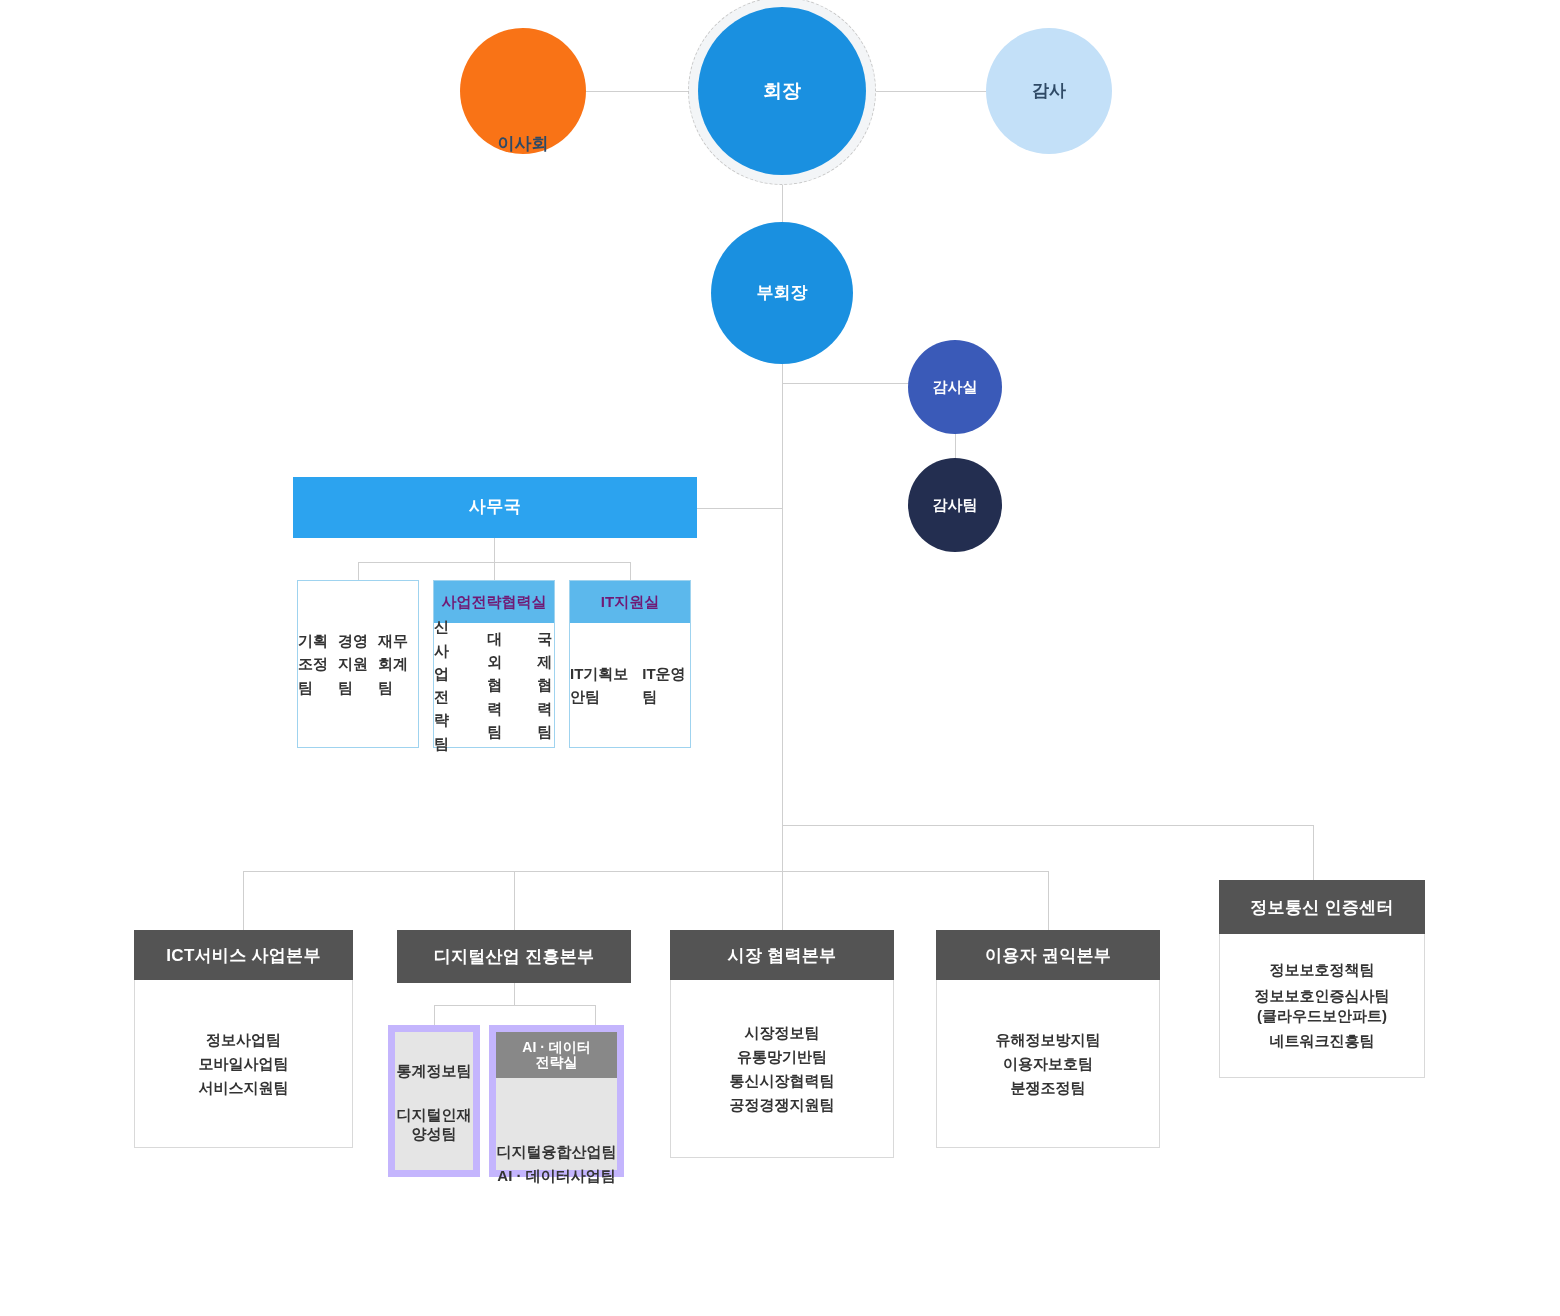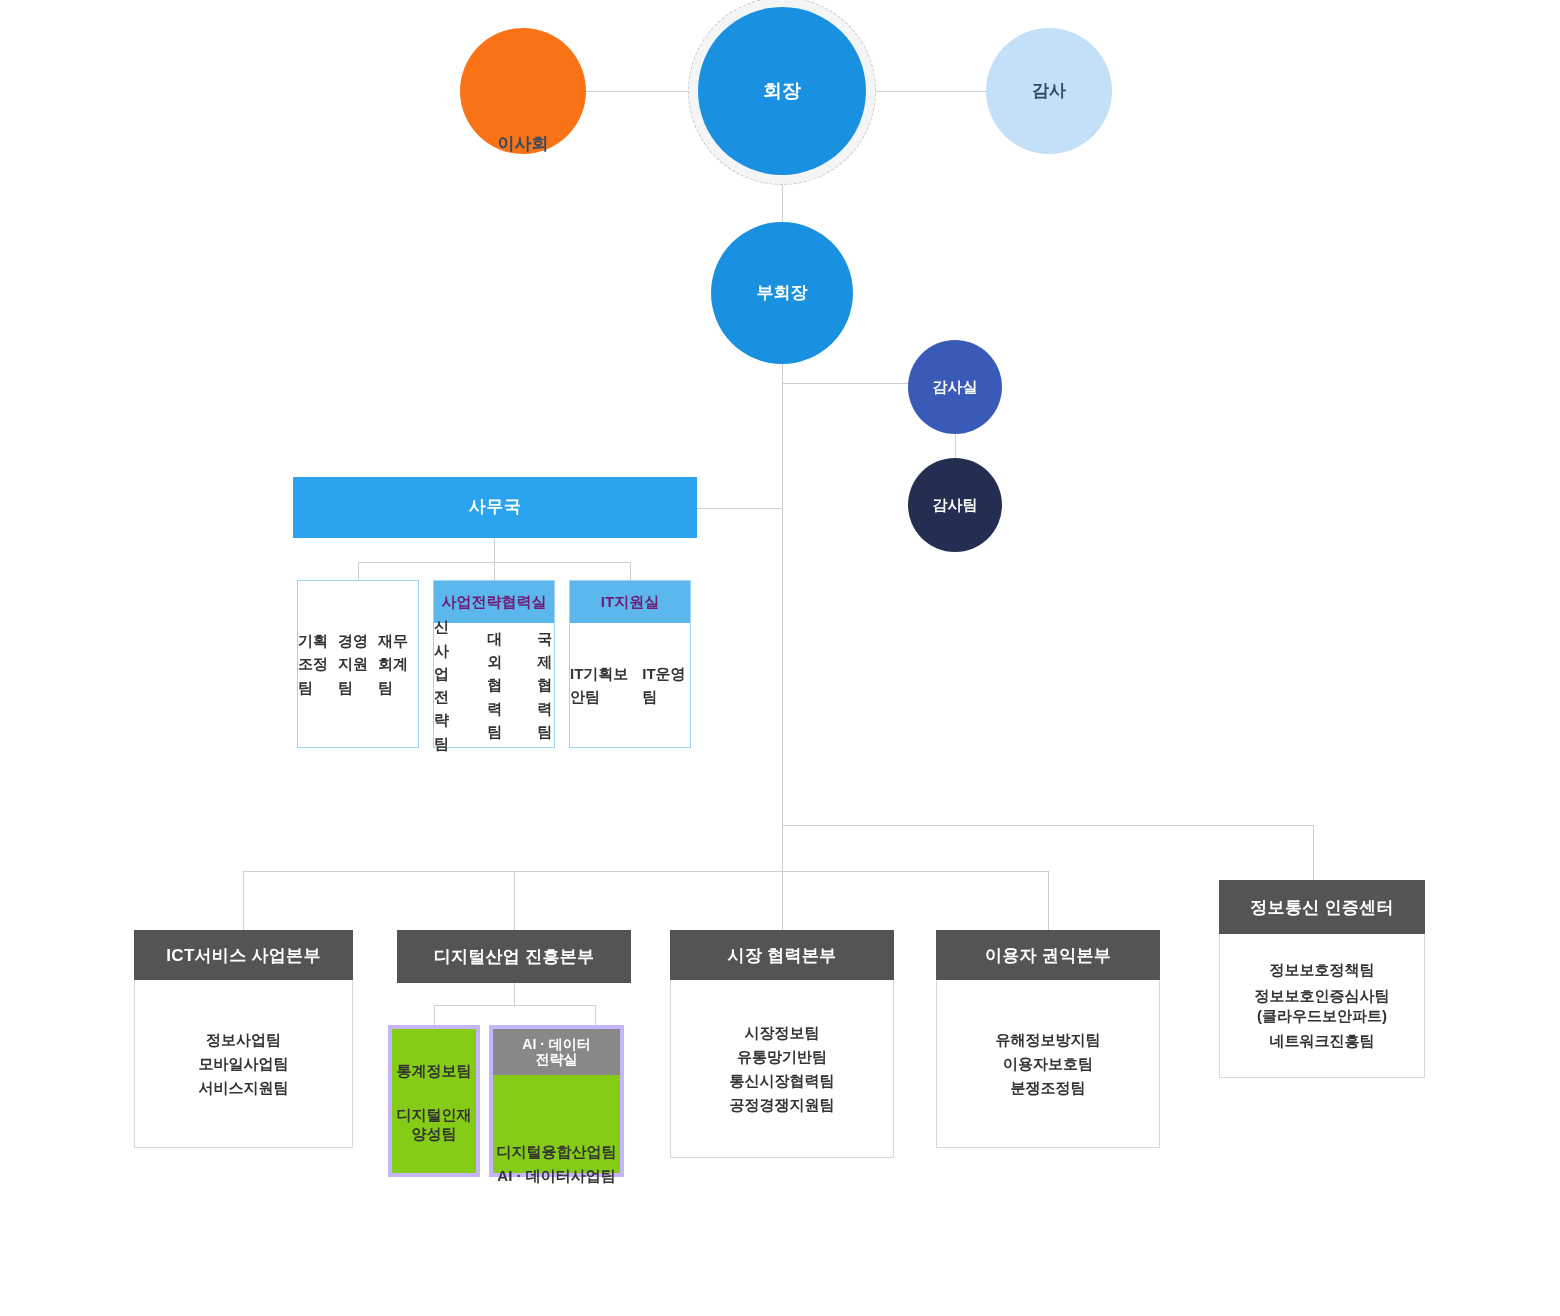--- a/index.html
+++ b/index.html
@@ -99,21 +99,21 @@
     border: 1px solid #d9d9d9;
     border-top: none;
     display: flex; flex-direction: column;
     align-items: center; justify-content: center;
     color: #333; font-weight: bold; font-size: 15px;
     line-height: 1.6;
     text-align: center;
   }
 
   
-  .gbox { position: absolute; z-index: 3; border: 4px solid #c4b5fd; background: #84cc16; }
+  .gbox { position: absolute; z-index: 3; border: 7px solid #c4b5fd; background: #e5e5e5; }
   .gbox-hdr {
     background: #888888; color: #fff; font-weight: bold; font-size: 14px;
     display: flex; align-items: center; justify-content: center;
     text-align: center; line-height: 1.05; height: 46px;
   }
   .gbox-body {
     display: flex; flex-direction: column; align-items: center; justify-content: center;
     color: #333; font-weight: bold; font-size: 15px; line-height: 1.6; text-align: center;
   }
 </style>

